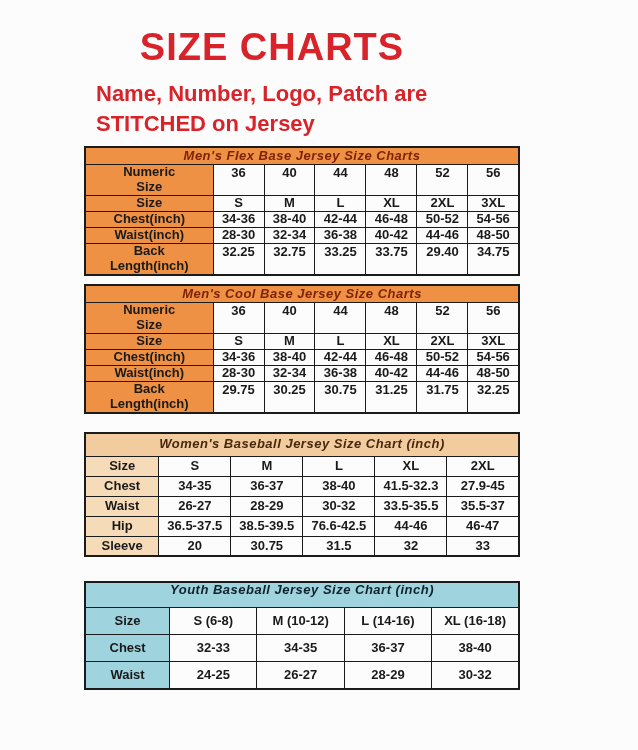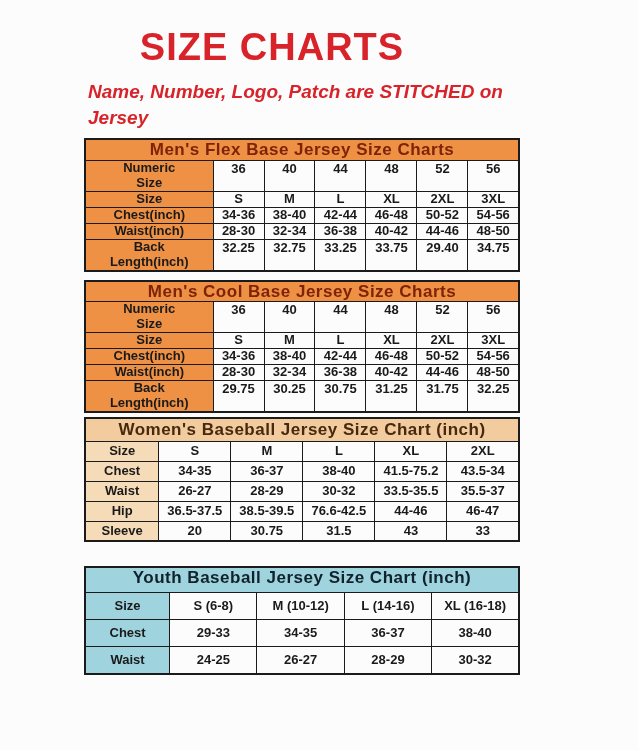--- a/index.html
+++ b/index.html
@@ -19,63 +19,62 @@
   }
   .page-title {
     font-size: 38px;
     font-weight: bold;
     letter-spacing: 1px;
     color: var(--title-red, #d8232a);
     text-align: center;
     margin: 0 60px 10px 0;
   }
   .page-subtitle {
-    font-size: 19px;
-    font-style: italic;
+    font-size: 22px;
     font-weight: bold;
     color: var(--title-red, #d8232a);
     line-height: 1.35;
-    margin: 0 0 8px 4px;
+    margin: 0 0 8px 12px;
     width: 436px;
   }
   table.tbl {
     border-collapse: collapse;
     table-layout: fixed;
     width: 436px;
     font-weight: bold;
     color: var(--text-color, #1a1a1a);
   }
   table.tbl th, table.tbl td {
     border: 1px solid var(--border-color, #1b1b1b);
     text-align: center;
     vertical-align: middle;
     padding: 0 2px;
     font-size: 13px;
     line-height: 1.15;
     overflow: hidden;
   }
   table.tbl { border: 2px solid var(--border-color, #1b1b1b); }
-  .tbl .tbl-title { font-size: 17px; letter-spacing: 0.5px; }
+  .tbl .tbl-title { font-size: 13px; letter-spacing: 0.5px; font-style: italic; }
 
   
   .tbl-mens { margin-top: 8px; }
   .tbl-mens + .tbl-mens { }
   .tbl-mens col.label-col { width: 29.5%; }
   .tbl-mens .tbl-title {
     background: var(--mens-header, #ee9144);
     color: var(--mens-title-text, #7e2308);
     height: 16px;
   }
   .tbl-mens .row-label { background: var(--mens-header, #ee9144); }
   .tbl-mens .data-row { height: 16px; }
   .tbl-mens .data-row.two-line { height: 30px; }
   .tbl-mens .data-row.two-line td { vertical-align: top; padding-top: 1px; }
 
   
-  .tbl-womens { margin-top: 4px; }
+  .tbl-womens { margin-top: 18px; }
   .tbl-womens col.label-col { width: 17%; }
   .tbl-womens .tbl-title {
     background: var(--womens-header, #f2cb9e);
     color: var(--womens-title-text, #46290f);
     height: 22px;
   }
   .tbl-womens .row-label { background: var(--womens-label, #f5dbb8); }
   .tbl-womens .data-row { height: 20px; }
   .tbl-womens th, .tbl-womens td { font-size: 12.5px; }
 
@@ -240,22 +239,22 @@
           <td class="cell">M</td>
           <td class="cell">L</td>
           <td class="cell">XL</td>
           <td class="cell">2XL</td>
         </tr>
         <tr class="data-row">
           <th class="row-label">Chest</th>
           <td class="cell">34-35</td>
           <td class="cell">36-37</td>
           <td class="cell">38-40</td>
-          <td class="cell">41.5-75.2</td>
-          <td class="cell">43.5-34</td>
+          <td class="cell">41.5-32.3</td>
+          <td class="cell">27.9-45</td>
         </tr>
         <tr class="data-row">
           <th class="row-label">Waist</th>
           <td class="cell">26-27</td>
           <td class="cell">28-29</td>
           <td class="cell">30-32</td>
           <td class="cell">33.5-35.5</td>
           <td class="cell">35.5-37</td>
         </tr>
         <tr class="data-row">
@@ -264,21 +263,21 @@
           <td class="cell">38.5-39.5</td>
           <td class="cell">76.6-42.5</td>
           <td class="cell">44-46</td>
           <td class="cell">46-47</td>
         </tr>
         <tr class="data-row">
           <th class="row-label">Sleeve</th>
           <td class="cell">20</td>
           <td class="cell">30.75</td>
           <td class="cell">31.5</td>
-          <td class="cell">43</td>
+          <td class="cell">32</td>
           <td class="cell">33</td>
         </tr>
       </tbody>
     </table>
   <table class="tbl tbl-youth">
       <colgroup>
         <col class="label-col">
         <col>
         <col>
         <col>
@@ -290,21 +289,21 @@
         </tr>
         <tr class="data-row">
           <th class="row-label">Size</th>
           <td class="cell">S (6-8)</td>
           <td class="cell">M (10-12)</td>
           <td class="cell">L (14-16)</td>
           <td class="cell">XL (16-18)</td>
         </tr>
         <tr class="data-row">
           <th class="row-label">Chest</th>
-          <td class="cell">29-33</td>
+          <td class="cell">32-33</td>
           <td class="cell">34-35</td>
           <td class="cell">36-37</td>
           <td class="cell">38-40</td>
         </tr>
         <tr class="data-row">
           <th class="row-label">Waist</th>
           <td class="cell">24-25</td>
           <td class="cell">26-27</td>
           <td class="cell">28-29</td>
           <td class="cell">30-32</td>

